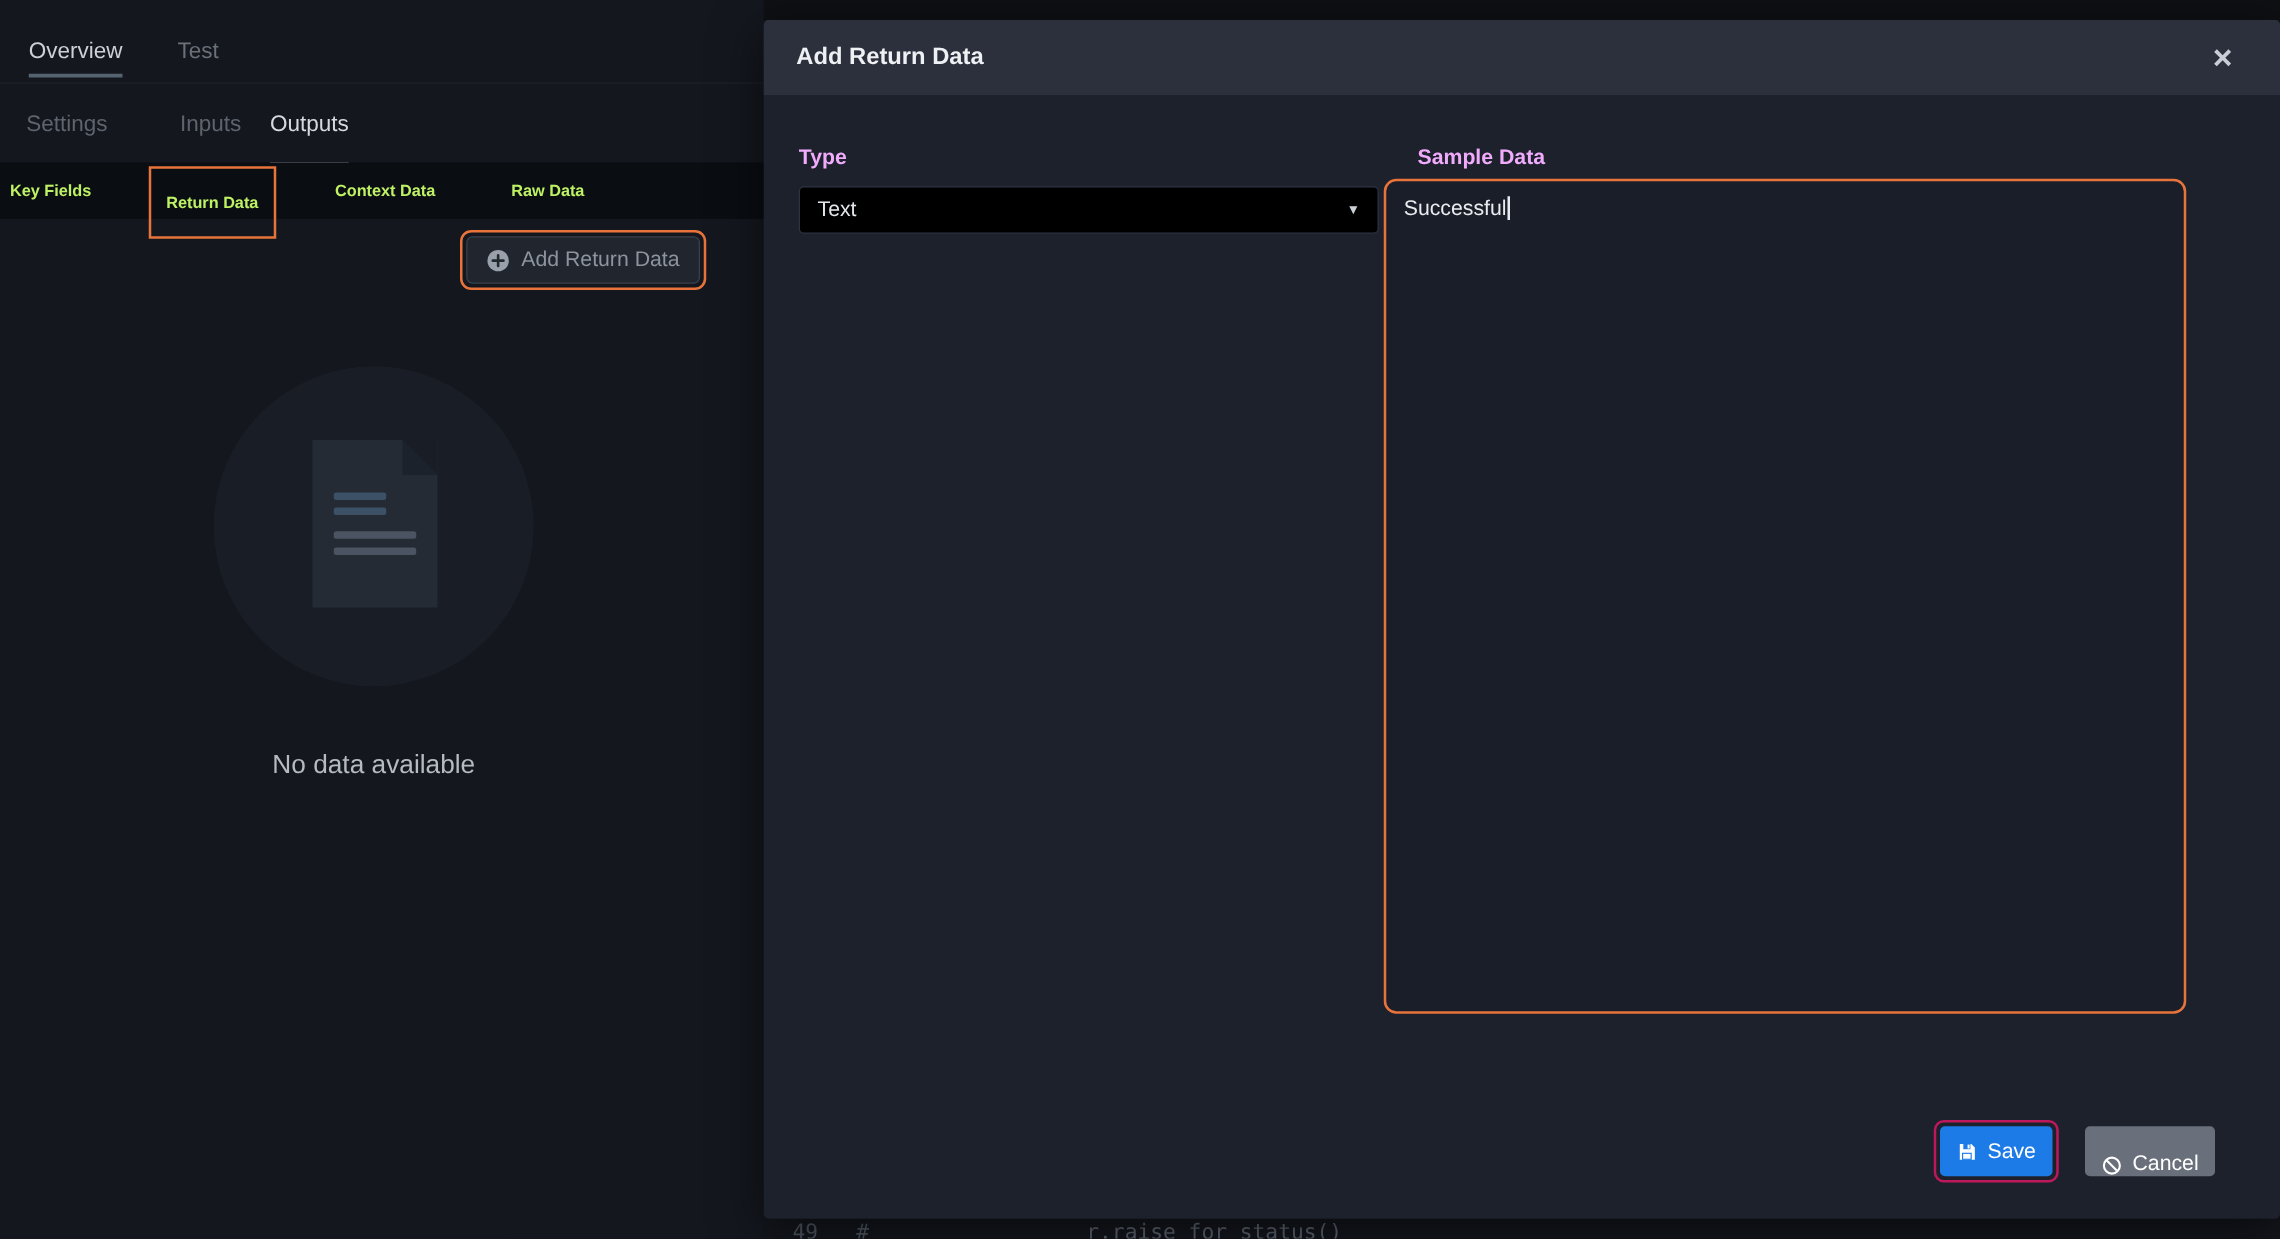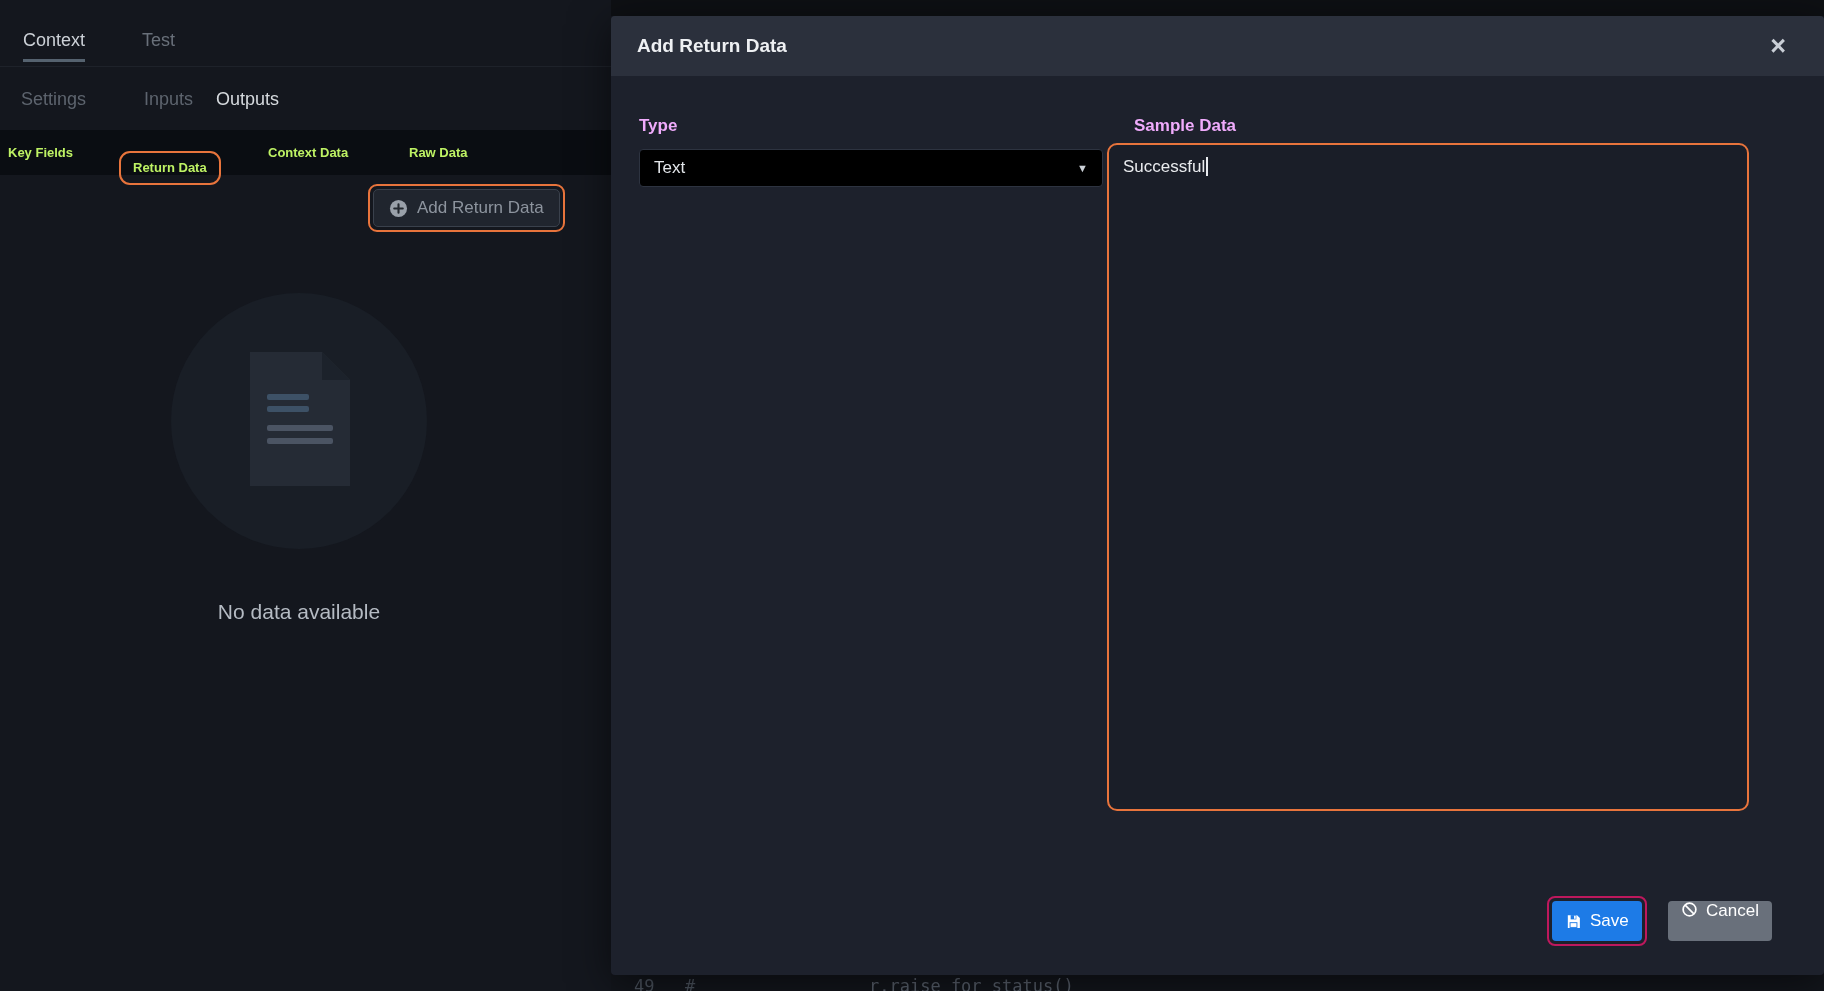--- a/index.html
+++ b/index.html
@@ -22,21 +22,21 @@
   .tab2 { position:absolute; top:89px; font-size:18px; color:#5d646e; cursor:pointer; }
   #tab-settings { left:21px; }
   #tab-inputs { left:128px;margin-left:16px; }
   #tab-outputs { left:216px; color:#d6dade; padding-bottom:20px; border-bottom:3px solid #c3c8ce; }
 
   .hairline { position:absolute; left:0; width:611px; height:1px; background:#1e222a; }
 
   #row3 { position:absolute; left:0; top:130px; width:611px; height:45px; background:#0a0d12; }
   .tab3 { position:absolute; top:0; line-height:45px; font-size:13px; font-weight:bold; color:#bef264; cursor:pointer; white-space:nowrap; }
   #tab-key-fields { left:8px; }
-  #tab-return-data { left:119px; top:21px; line-height:30px; padding:0 12px; border:2px solid #e8743c; border-radius:11px; }
+  #tab-return-data { left:119px; top:3px; line-height:30px; padding:12px 12px; border:2px solid #e8743c; border-radius:0; }
   #tab-context-data { left:268px; }
   #tab-raw-data { left:409px; }
 
   #add-ring { position:absolute; left:368px; top:184px; border:2px solid #e8743c; border-radius:9px; padding:3px; }
   #add-btn {
     display:flex; align-items:center; gap:9px; height:38px; padding:0 15px;
     background:#20252e; border:1px solid #3a414c; border-radius:5px;
     color:#8d949e; font-size:17px; font-family:inherit; cursor:pointer;
   }
 
@@ -93,32 +93,32 @@
   #text-caret { display:inline-block; width:2px; height:19px; background:#e8ebef; margin-left:1px; vertical-align:-4px; }
 
   #save-ring { position:absolute; left:936px; top:880px; border:2px solid #be185d; border-radius:8px; padding:3px; }
   #save-btn {
     display:flex; align-items:center; gap:8px; height:40px; padding:0 13px;
     background:#1d7be7; border:none; border-radius:4px;
     color:#fff; font-size:17px; font-family:inherit; cursor:pointer;
   }
   #cancel-btn {
     position:absolute; left:1057px; top:885px;
-    display:flex; align-items:flex-start; gap:8px; height:40px; padding:0 13px;
+    display:flex; align-items:flex-end; gap:8px; height:40px; padding:0 13px;
     background:#69707b; border:none; border-radius:4px;
     color:#fff; font-size:17px; font-family:inherit; cursor:pointer;
   }
   .icon { display:inline-flex; align-items:center; }
 </style>
 </head>
 <body>
 
 <div id="screen">
 
-  <span id="tab-overview" class="tab1">Context</span>
+  <span id="tab-overview" class="tab1">Overview</span>
   <span id="tab-test" class="tab1">Test</span>
   <div class="hairline" style="top:66px;"></div>
 
   <span id="tab-settings" class="tab2">Settings</span>
   <span id="tab-inputs" class="tab2">Inputs</span>
   <span id="tab-outputs" class="tab2">Outputs</span>
 
   <div id="row3">
     <span id="tab-key-fields" class="tab3">Key Fields</span>
     <span id="tab-return-data" class="tab3">Return Data</span>

